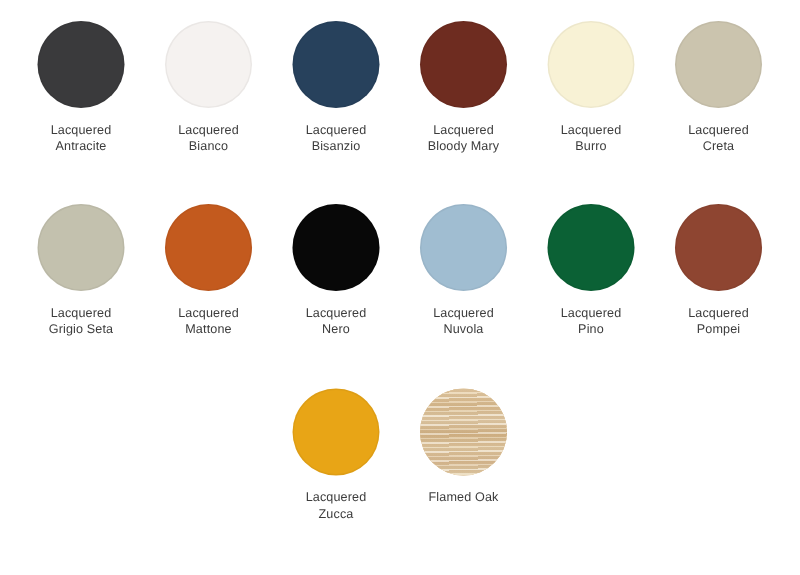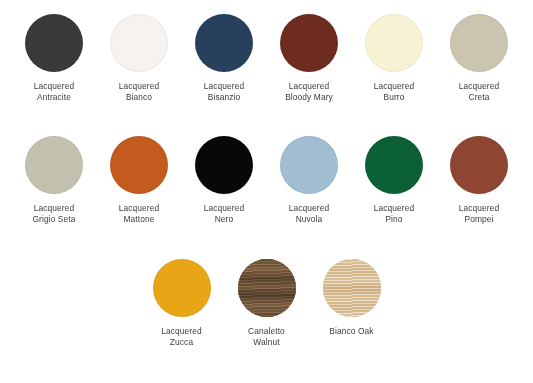--- a/index.html
+++ b/index.html
@@ -236,27 +236,20 @@
 Pompei</div>
       </div>
     </div>
   <div class="swatch-row row-3">
       <div class="swatch-cell">
         <div class="swatch-disc has-hairline" style="background-color: rgb(232, 165, 22);"></div>
         <div class="swatch-label">Lacquered
 Zucca</div>
       </div>
       <div class="swatch-cell">
-        <div class="swatch-disc has-hairline" style="background-color: rgb(125, 98, 67);">
-          <div class="tex tex-walnut"></div>
-        </div>
-        <div class="swatch-label">Canaletto
-Walnut</div>
-      </div>
-      <div class="swatch-cell">
         <div class="swatch-disc has-hairline" style="background-color: rgb(226, 199, 157);">
           <div class="tex tex-oak"></div>
         </div>
-        <div class="swatch-label">Bianco Oak</div>
+        <div class="swatch-label">Flamed Oak</div>
       </div>
     </div>
 
 </div>
 
 </body></html>

